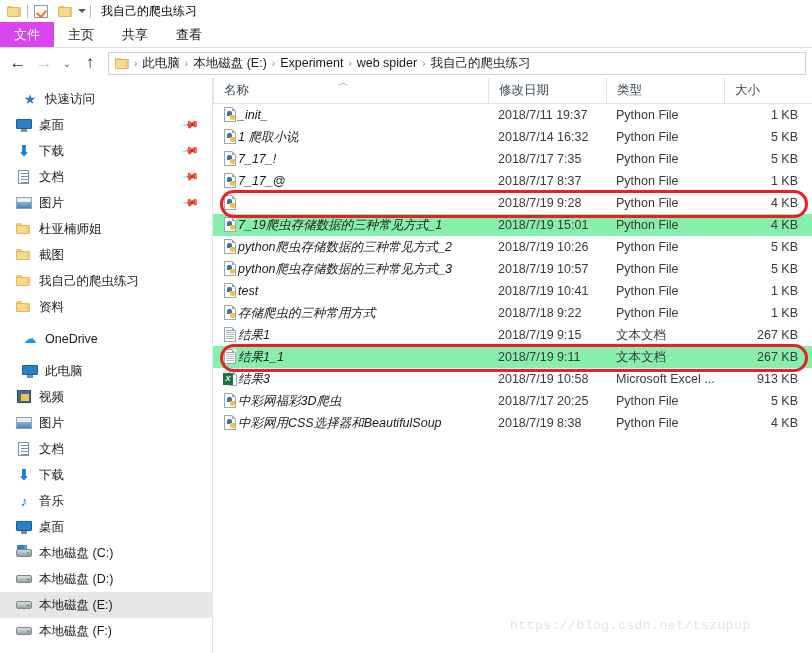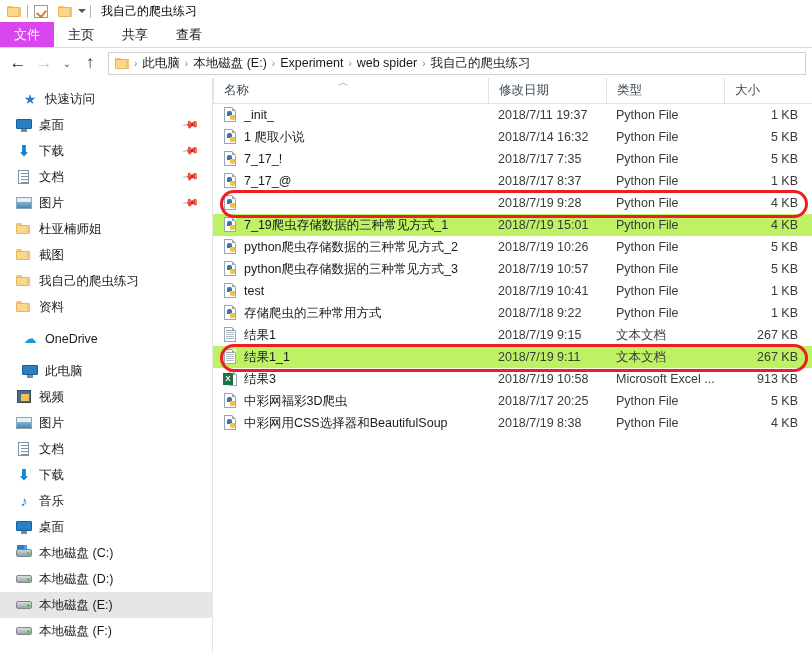--- a/index.html
+++ b/index.html
@@ -116,22 +116,22 @@
   .ch:first-child { border-left:none; }
   .ch.name { width:275px; }
   .ch.date { width:118px; }
   .ch.type { width:118px; }
   .ch.size { width:88px; }
 
   .row {
     height:22px; display:flex; align-items:center; font-size:12.5px; color:#1a1a1a;
     white-space:nowrap;
   }
-  .row.selected { background:#bef264; }
-  .cell-name { width:275px; display:flex; align-items:center; gap:6px; padding-left:10px; overflow:hidden;}
+  .row.selected { background:#86efac; }
+  .cell-name { width:275px; display:flex; align-items:center; padding-left:10px; overflow:hidden;font-style:italic;}
   .cell-date { width:118px; padding-left:10px; color:#3a3a3a;}
   .cell-type { width:118px; padding-left:10px; color:#3a3a3a; overflow:hidden; text-overflow:ellipsis;}
   .cell-size { width:86px; text-align:right; padding-right:12px; color:#3a3a3a;}
 
   
   .fic { width:15px; height:16px; flex:0 0 15px; position:relative; }
   .fic .page {
     position:absolute; left:1px; top:0px; width:12px; height:15px; background:#fdfdfd;
     border:1px solid #9aa7b2;
   }
@@ -580,13 +580,14 @@
             <div class="cell-type">Python File</div>
             <div class="cell-size">4 KB</div>
           </div>
         </div>
 
       <div class="annot" id="annot-0" style="left: 7px; width: 588px; top: 112px; height: 28px; border-color: rgb(238, 28, 35);"></div>
       <div class="annot" id="annot-1" style="left: 7px; width: 588px; top: 266px; height: 28px; border-color: rgb(238, 28, 35);"></div>
     </div>
   </div>
 
+  <div class="watermark">https://blog.csdn.net/tszupup</div>
 </div>
 
 </body></html>

